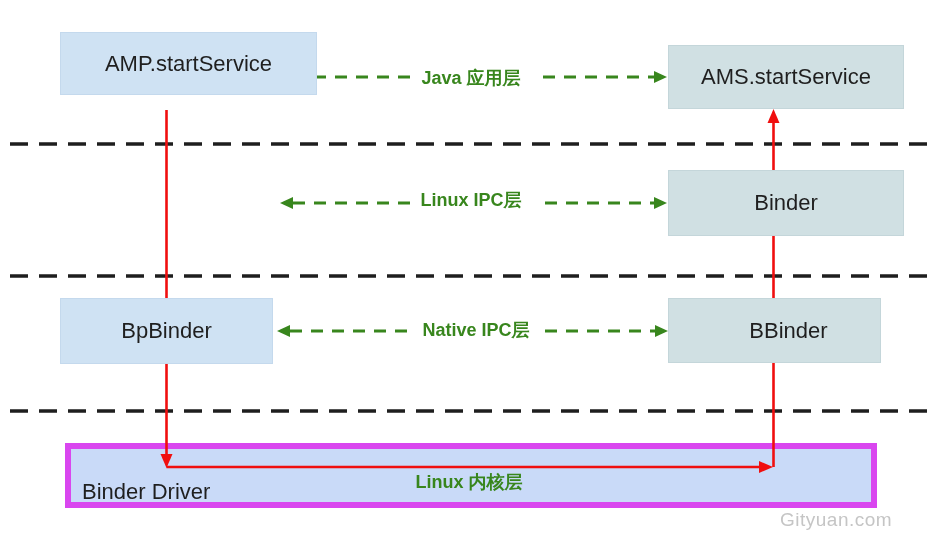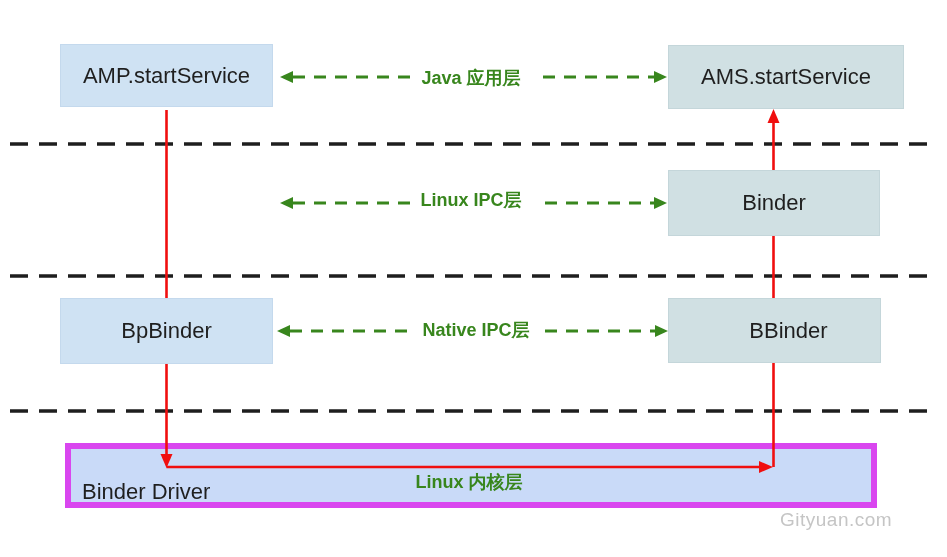--- a/index.html
+++ b/index.html
@@ -89,28 +89,28 @@
     </g>
 
     <g stroke="#38861d" stroke-width="3" fill="#38861d">
       <line x1="290" y1="331" x2="408" y2="331" stroke-dasharray="12 9"></line>
       <polygon points="277,331 290,325 290,337" stroke="none"></polygon>
       <line x1="545" y1="331" x2="656" y2="331" stroke-dasharray="12 9"></line>
       <polygon points="668,331 655,325 655,337" stroke="none"></polygon>
     </g>
   </svg>
 
-  <div class="box left-box" style="left:60px; top:44px; width:213px; height:63px;">
+  <div class="box left-box" style="left:60px; top:32px; width:257px; height:63px;">
     <span>AMP.startService</span>
   </div>
   <div class="box right-box" style="left:668px; top:45px; width:236px; height:64px;">
     <span>AMS.startService</span>
   </div>
 
-  <div class="box right-box" style="left:668px; top:170px; width:212px; height:66px;">
+  <div class="box right-box" style="left:668px; top:170px; width:236px; height:66px;">
     <span>Binder</span>
   </div>
 
   <div class="box left-box" style="left:60px; top:298px; width:213px; height:66px;">
     <span>BpBinder</span>
   </div>
   <div class="box right-box" style="left:668px; top:298px; width:213px; height:65px;padding-left:28px;">
     <span>BBinder</span>
   </div>
 

